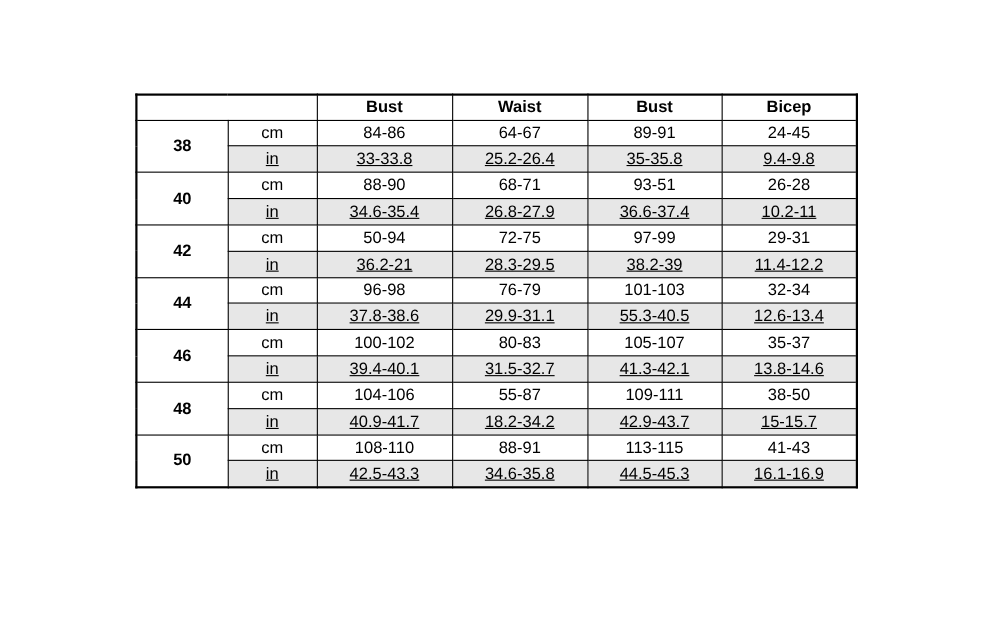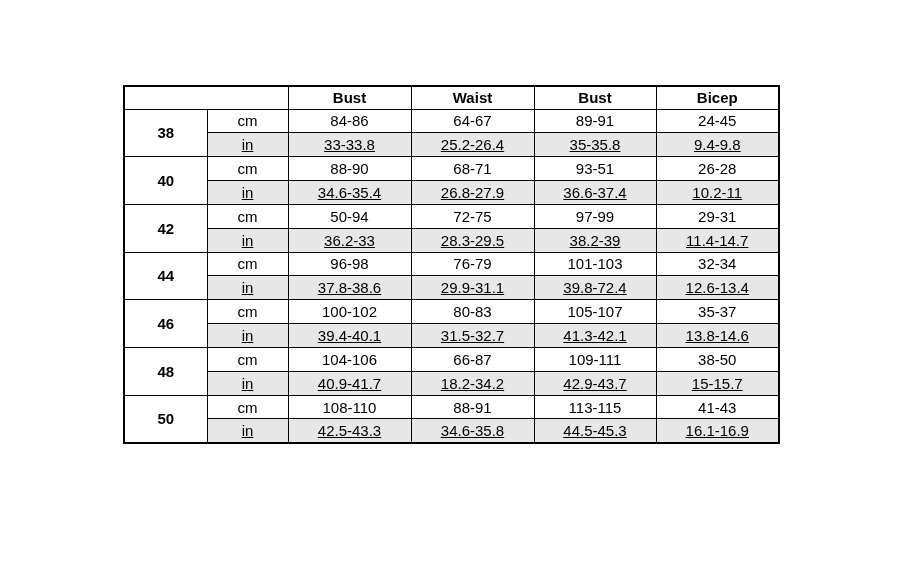--- a/index.html
+++ b/index.html
@@ -97,39 +97,39 @@
     <tr class="cm-row">
       <td rowspan="2" class="size-cell">42</td>
       <td>cm</td>
       <td>50-94</td>
       <td>72-75</td>
       <td>97-99</td>
       <td>29-31</td>
     </tr>
     <tr class="in-row">
       <td>in</td>
-      <td>36.2-33</td>
+      <td>36.2-21</td>
       <td>28.3-29.5</td>
       <td>38.2-39</td>
-      <td>11.4-14.7</td>
+      <td>11.4-12.2</td>
     </tr>
 
     <tr class="cm-row">
       <td rowspan="2" class="size-cell">44</td>
       <td>cm</td>
       <td>96-98</td>
       <td>76-79</td>
       <td>101-103</td>
       <td>32-34</td>
     </tr>
     <tr class="in-row">
       <td>in</td>
       <td>37.8-38.6</td>
       <td>29.9-31.1</td>
-      <td>39.8-72.4</td>
+      <td>55.3-40.5</td>
       <td>12.6-13.4</td>
     </tr>
 
     <tr class="cm-row">
       <td rowspan="2" class="size-cell">46</td>
       <td>cm</td>
       <td>100-102</td>
       <td>80-83</td>
       <td>105-107</td>
       <td>35-37</td>
@@ -139,21 +139,21 @@
       <td>39.4-40.1</td>
       <td>31.5-32.7</td>
       <td>41.3-42.1</td>
       <td>13.8-14.6</td>
     </tr>
 
     <tr class="cm-row">
       <td rowspan="2" class="size-cell">48</td>
       <td>cm</td>
       <td>104-106</td>
-      <td>66-87</td>
+      <td>55-87</td>
       <td>109-111</td>
       <td>38-50</td>
     </tr>
     <tr class="in-row">
       <td>in</td>
       <td>40.9-41.7</td>
       <td>18.2-34.2</td>
       <td>42.9-43.7</td>
       <td>15-15.7</td>
     </tr>

